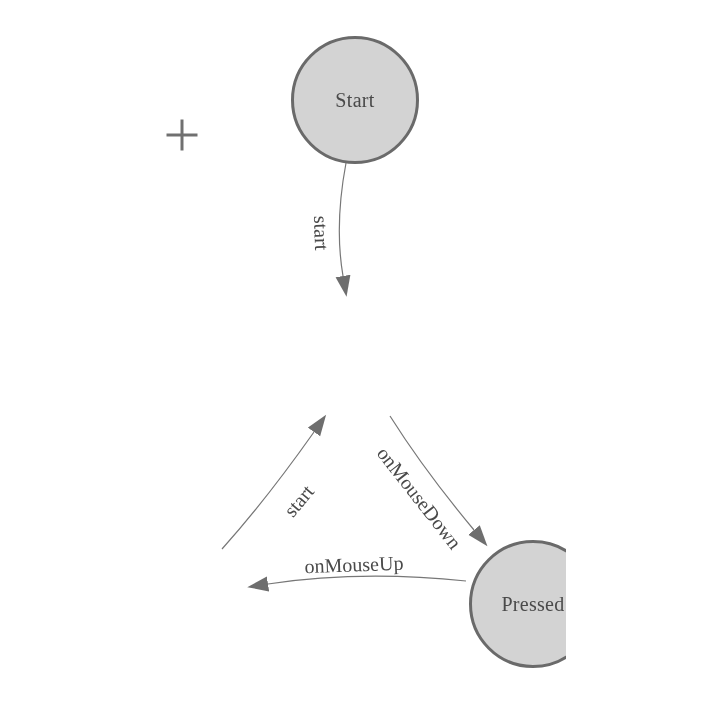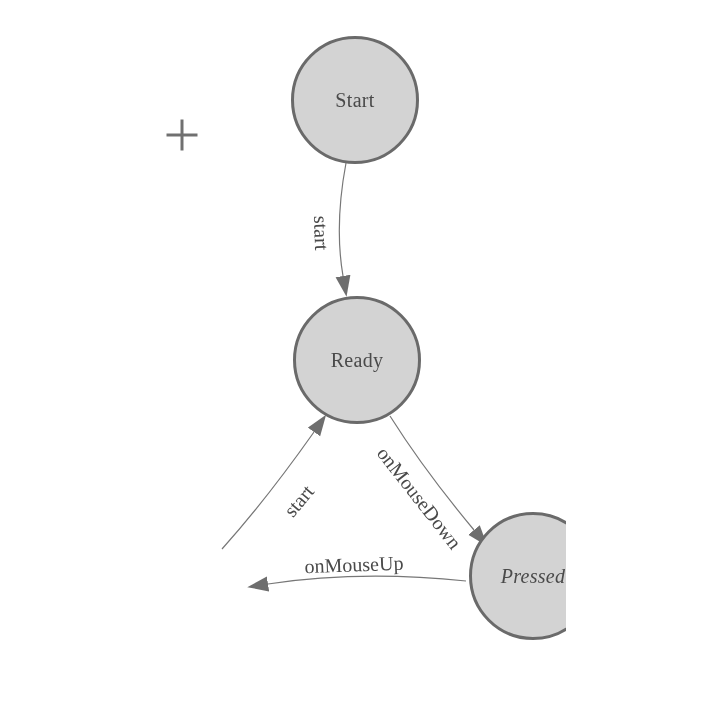--- a/index.html
+++ b/index.html
@@ -40,21 +40,21 @@
     justify-content: center;
   }
   .node-label {
     font-size: 20px;
     color: #4a4a4a;
     letter-spacing: 0.3px;
   }
   .node-start   { left: 291px; top: 36px;  }
   .node-ready   { left: 293px; top: 296px; }
   .node-clicked { left: 120px; top: 538px; }
-  .node-pressed { left: 469px; top: 512px; font-style: italic; }
+  .node-pressed { left: 469px; top: 540px; }
 
   .edge-label {
     position: absolute;
     font-size: 20px;
     color: #4a4a4a;
     white-space: nowrap;
     transform-origin: center center;
   }
   .label-start-1   { left: 321px; top: 233px; transform: translate(-50%,-50%) rotate(88deg); }
   .label-mousedown { left: 419px; top: 498px; transform: translate(-50%,-50%) rotate(52deg); }
@@ -89,23 +89,20 @@
     <g>
       <line class="plus-line" x1="166.5" y1="135" x2="197.5" y2="135"></line>
       <line class="plus-line" x1="182" y1="119.5" x2="182" y2="150.5"></line>
     </g>
   </svg>
 
   <div class="node node-start">
     <span class="node-label">Start</span>
   </div>
 
-  <div class="node node-ready">
-    <span class="node-label">Ready</span>
-  </div>
 
 
   <div class="node node-pressed">
     <span class="node-label">Pressed</span>
   </div>
 
   <div class="edge-label label-start-1">start</div>
 
   <div class="edge-label label-mousedown">onMouseDown</div>
 

